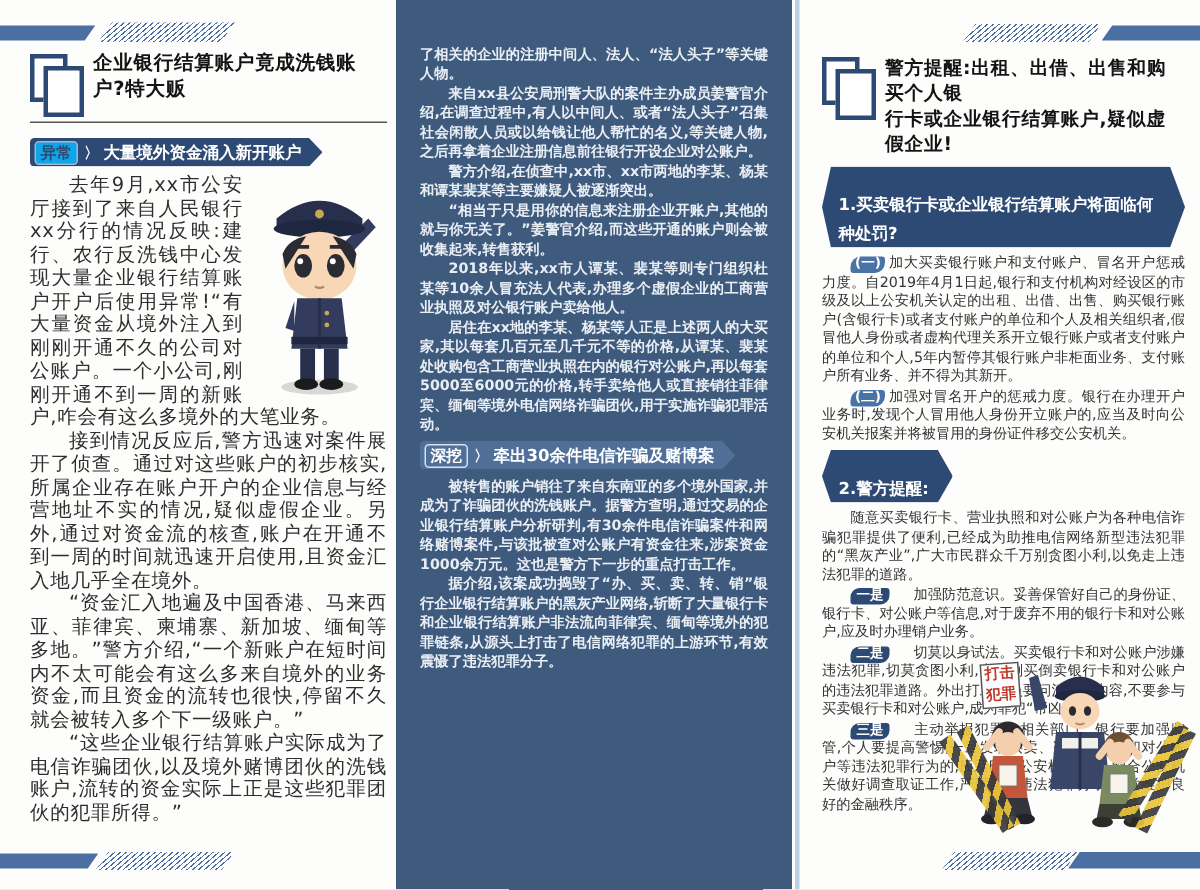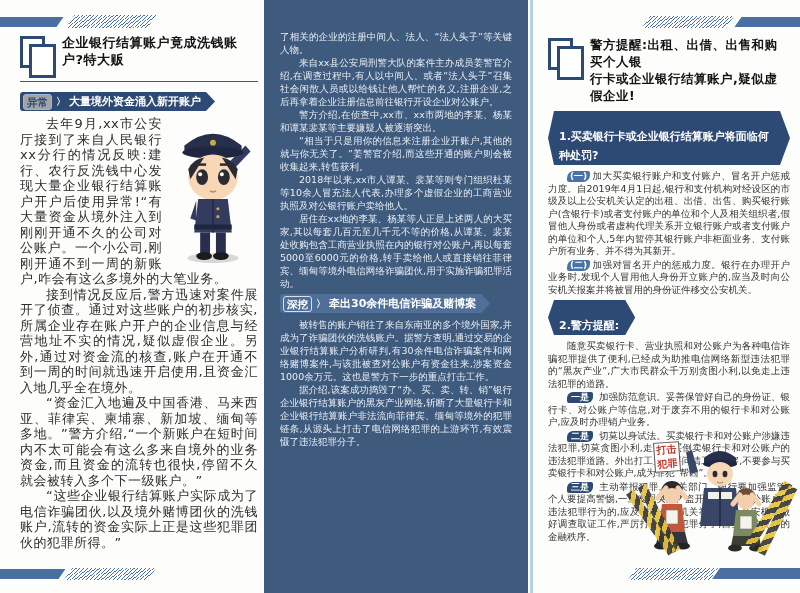--- a/index.html
+++ b/index.html
@@ -31,42 +31,42 @@
   .dbl-square{position:relative;width:34px;height:40px;flex:0 0 34px;margin-right:8px;margin-top:2px;}
   .dbl-square .sq-back{position:absolute;left:0;top:0;width:19px;height:26px;
         border:3px solid #2d4a74;background:#fff;}
   .dbl-square .sq-front{position:absolute;left:9px;top:8px;width:21px;height:28px;
         border:3px solid #2d4a74;background:#fff;}
   .page-title{font-size:13px;font-weight:bold;color:#141414;line-height:17px;letter-spacing:0.5px;}
   
   .ribbon{display:inline-flex;align-items:center;background:#2d4a74;color:#fff;height:19px;
           padding:0 14px 0 3px;margin:4px 0 5px 0;border-radius:3px;font-size:11px;font-weight:bold;
           clip-path:polygon(0 0,calc(100% - 9px) 0,100% 50%,calc(100% - 9px) 100%,0 100%);}
-  .ribbon .tag{background:#a3a3a3;color:#2d4a74;border:1px solid #9fb6d4;border-radius:3px;
+  .ribbon .tag{background:#0ea5e9;color:#2d4a74;border:1px solid #9fb6d4;border-radius:3px;
           padding:0 3px;margin-right:4px;font-size:10.5px;line-height:14px;}
   .ribbon .arr{margin-right:3px;font-size:10px;}
   .ribbon-mid{background:#4f6f99;}
   .ribbon-mid .tag{background:transparent;color:#fff;border:1px solid #d7e1ee;}
   
   .hdr-ribbon{display:inline-block;background:#2d4a74;color:#fff;font-size:11px;font-weight:bold;
       line-height:19px;padding:16px 16px 0 11px;margin:3px 0 5px 0;
       clip-path:polygon(6px 0,calc(100% - 10px) 0,100% 50%,calc(100% - 10px) 100%,6px 100%,0 50%);}
   
   .body-l{font-size:13px;line-height:15.5px;color:#2e2e2e;letter-spacing:0.5px;text-align:justify;}
   .body-l p{margin:0;text-indent:2em;}
   .body-m{font-size:9.5px;line-height:13px;color:#e9eef5;text-align:justify;}
-  .body-m p{margin:0;text-indent:2em;}
+  .body-m p{margin:0;text-indent:2em;font-weight:bold;}
   .body-m p.noindent{text-indent:0;}
   .body-r{font-size:9.5px;line-height:12.5px;color:#333;text-align:justify;}
   .body-r p{margin:0 0 1px 0;text-indent:2em;}
   
   .b-num{display:inline-block;background:#4a73a5;color:#fff;border-radius:7px 2px 7px 2px;
          padding:0 3px;font-size:9px;line-height:11px;font-weight:bold;margin-right:2px;text-indent:0;}
   .b-ord{display:inline-block;background:#2d4a74;color:#fff;border-radius:6px 2px 6px 2px;
-         padding:0 4px;font-size:9px;line-height:11px;font-weight:bold;margin-right:6px;text-indent:0;}
+         padding:0 4px;font-size:9px;line-height:11px;font-weight:bold;margin-right:16px;text-indent:0;}
   
   .officer-float{float:right;width:92px;height:148px;margin:0 0 2px 4px;}
   
   .catch-scene{position:absolute;left:628px;top:440px;width:166px;height:126px;}
   .catch-scene svg{position:absolute;left:0;top:0;}
   .crime-sign{position:absolute;left:26px;top:2px;width:26px;height:30px;background:#fff;
       border:1px solid #555;transform:rotate(-4deg);text-align:center;font-weight:bold;
       color:#c0392b;font-size:10px;line-height:14px;box-sizing:border-box;}
   .tape{position:absolute;height:9px;width:74px;
       background:repeating-linear-gradient(45deg,#3a3a3a 0 5px,#e8c33a 5px 10px);opacity:.92;}
@@ -148,21 +148,21 @@
     </div>
 
     
 
     
   </div>
 
   <div class="panel-mid">
     <div class="body-m">
       <p class="noindent">了相关的企业的注册中间人、法人、“法人头子”等关键人物。</p>
-      <p>来自xx县公安局刑警大队的案件主办成员姜警官介绍,在调查过程中,有人以中间人、或者“法人头子”召集社会闲散人员或以给钱让他人帮忙的名义,注册企业,之后再拿着企业注册信息前往银行开设企业对公账户。</p>
+      <p>来自xx县公安局刑警大队的案件主办成员姜警官介绍,在调查过程中,有人以中间人、或者“法人头子”召集社会闲散人员或以给钱让他人帮忙的名义,等关键人物,之后再拿着企业注册信息前往银行开设企业对公账户。</p>
       <p>警方介绍,在侦查中,xx市、xx市两地的李某、杨某和谭某裴某等主要嫌疑人被逐渐突出。</p>
       <p>“相当于只是用你的信息来注册企业开账户,其他的就与你无关了。”姜警官介绍,而这些开通的账户则会被收集起来,转售获利。</p>
       <p>2018年以来,xx市人谭某、裴某等则专门组织杜某等10余人冒充法人代表,办理多个虚假企业的工商营业执照及对公银行账户卖给他人。</p>
       <p>居住在xx地的李某、杨某等人正是上述两人的大买家,其以每套几百元至几千元不等的价格,从谭某、裴某处收购包含工商营业执照在内的银行对公账户,再以每套5000至6000元的价格,转手卖给他人或直接销往菲律宾、缅甸等境外电信网络诈骗团伙,用于实施诈骗犯罪活动。</p>
     </div>
     <div class="ribbon ribbon-mid">
       <span class="tag">深挖</span>
       <span class="arr">〉</span>
       <span>牵出30余件电信诈骗及赌博案</span>
     </div>

